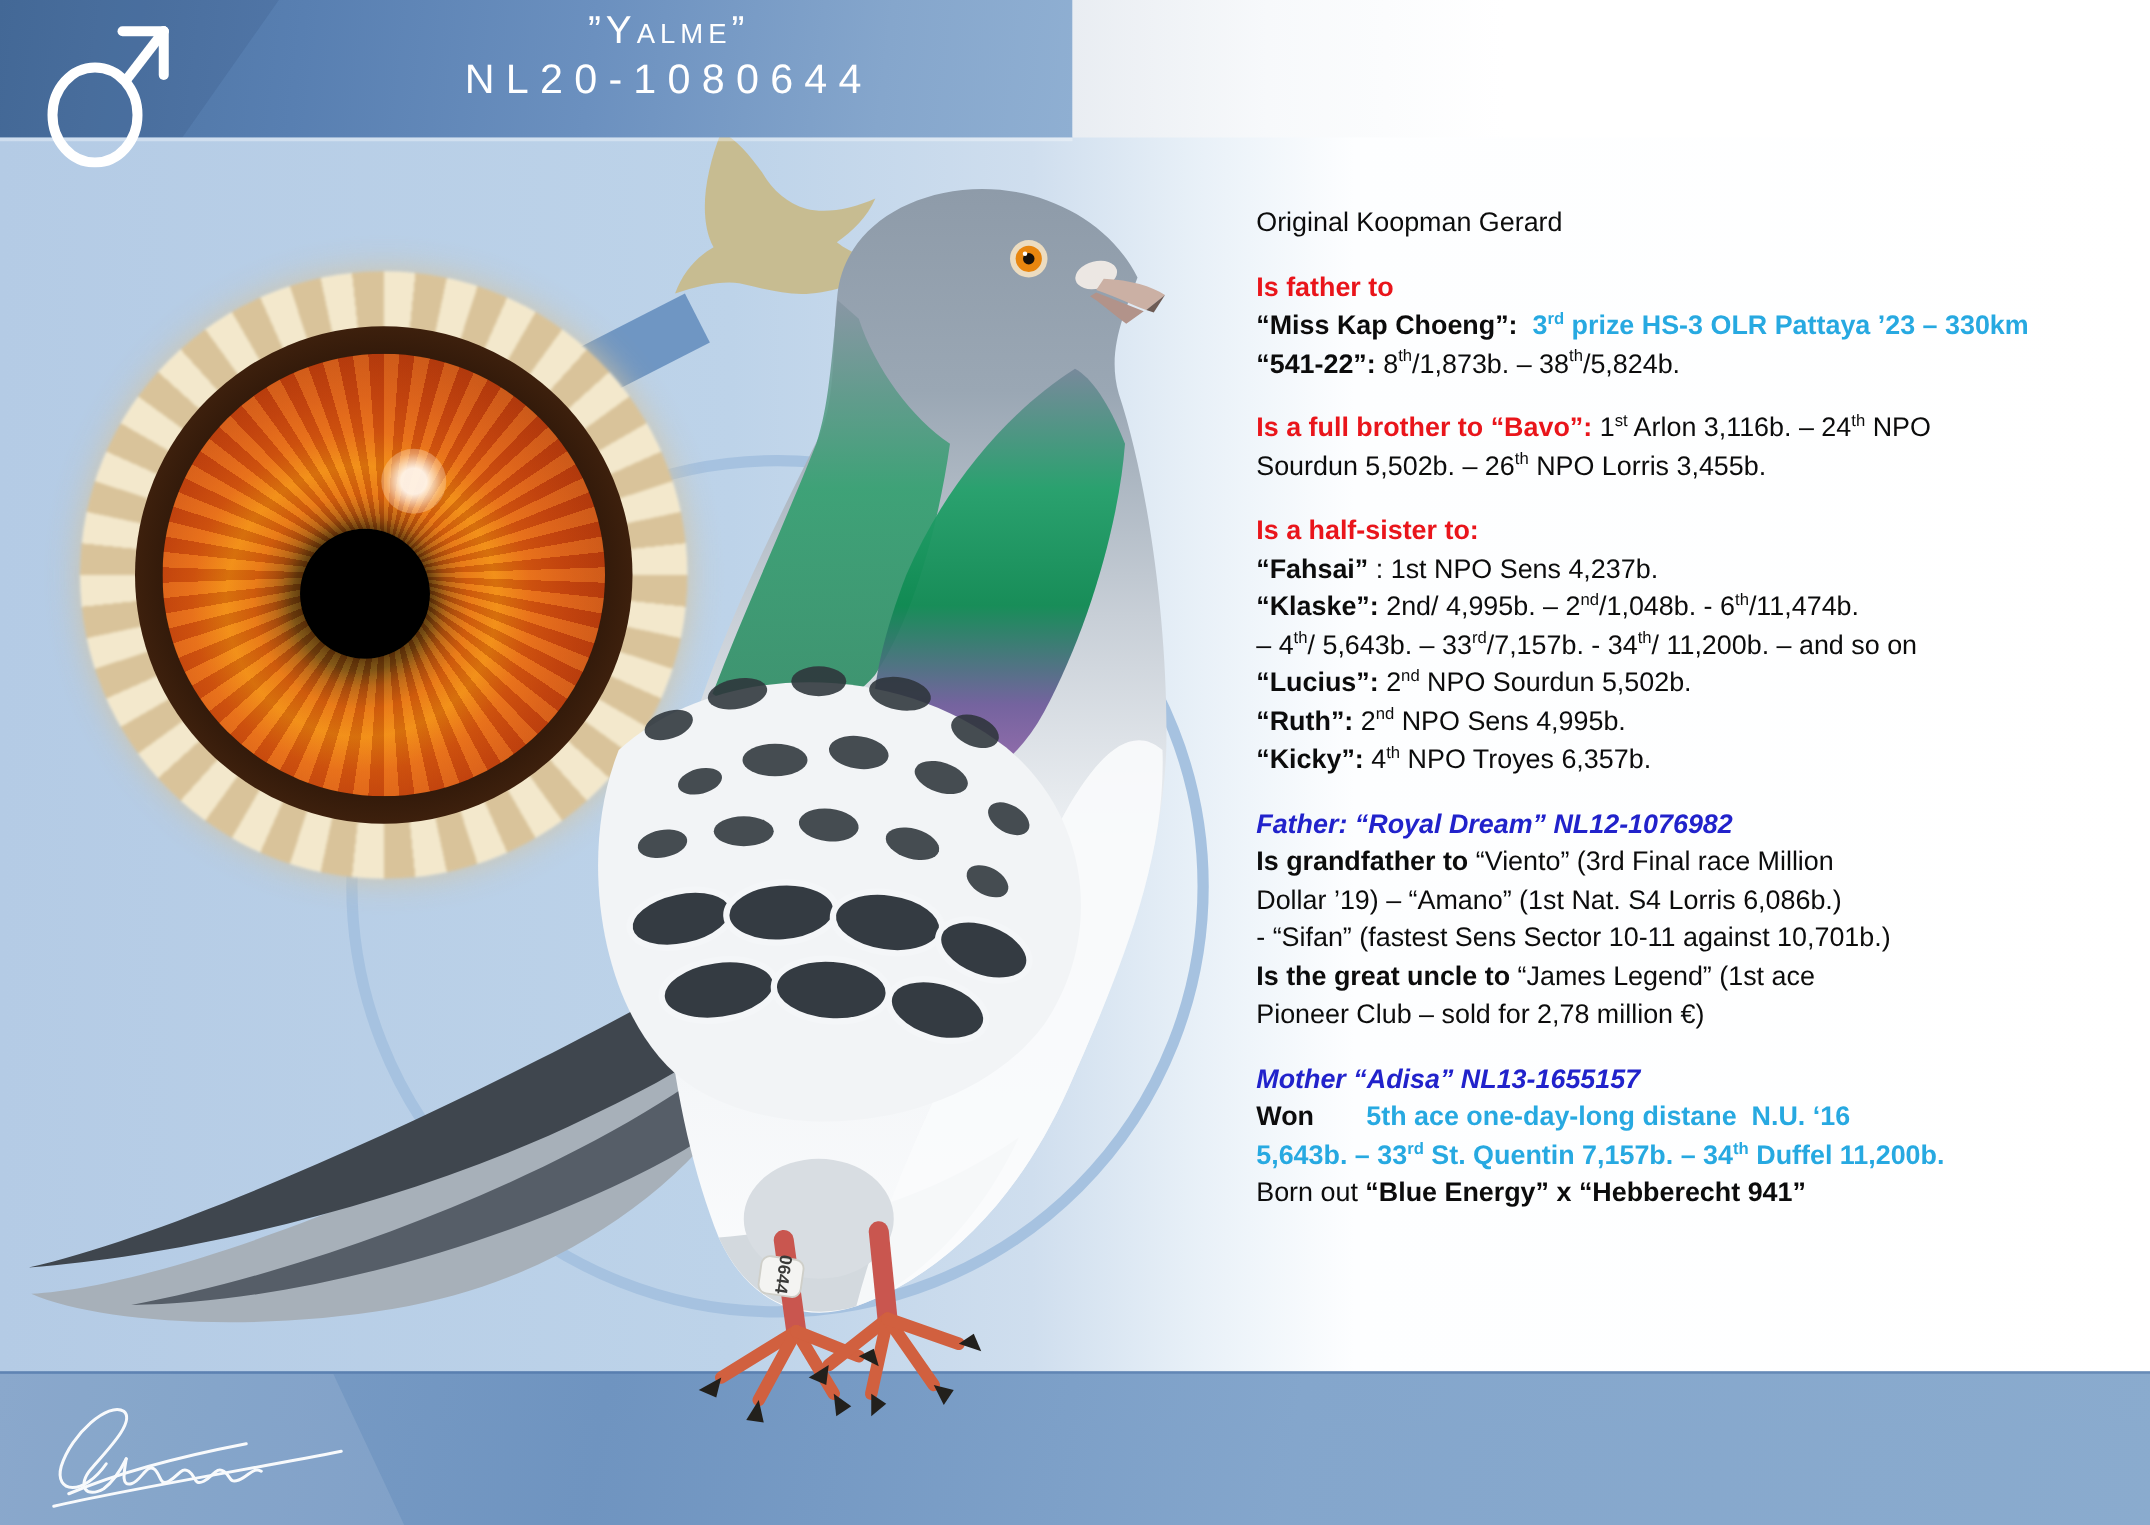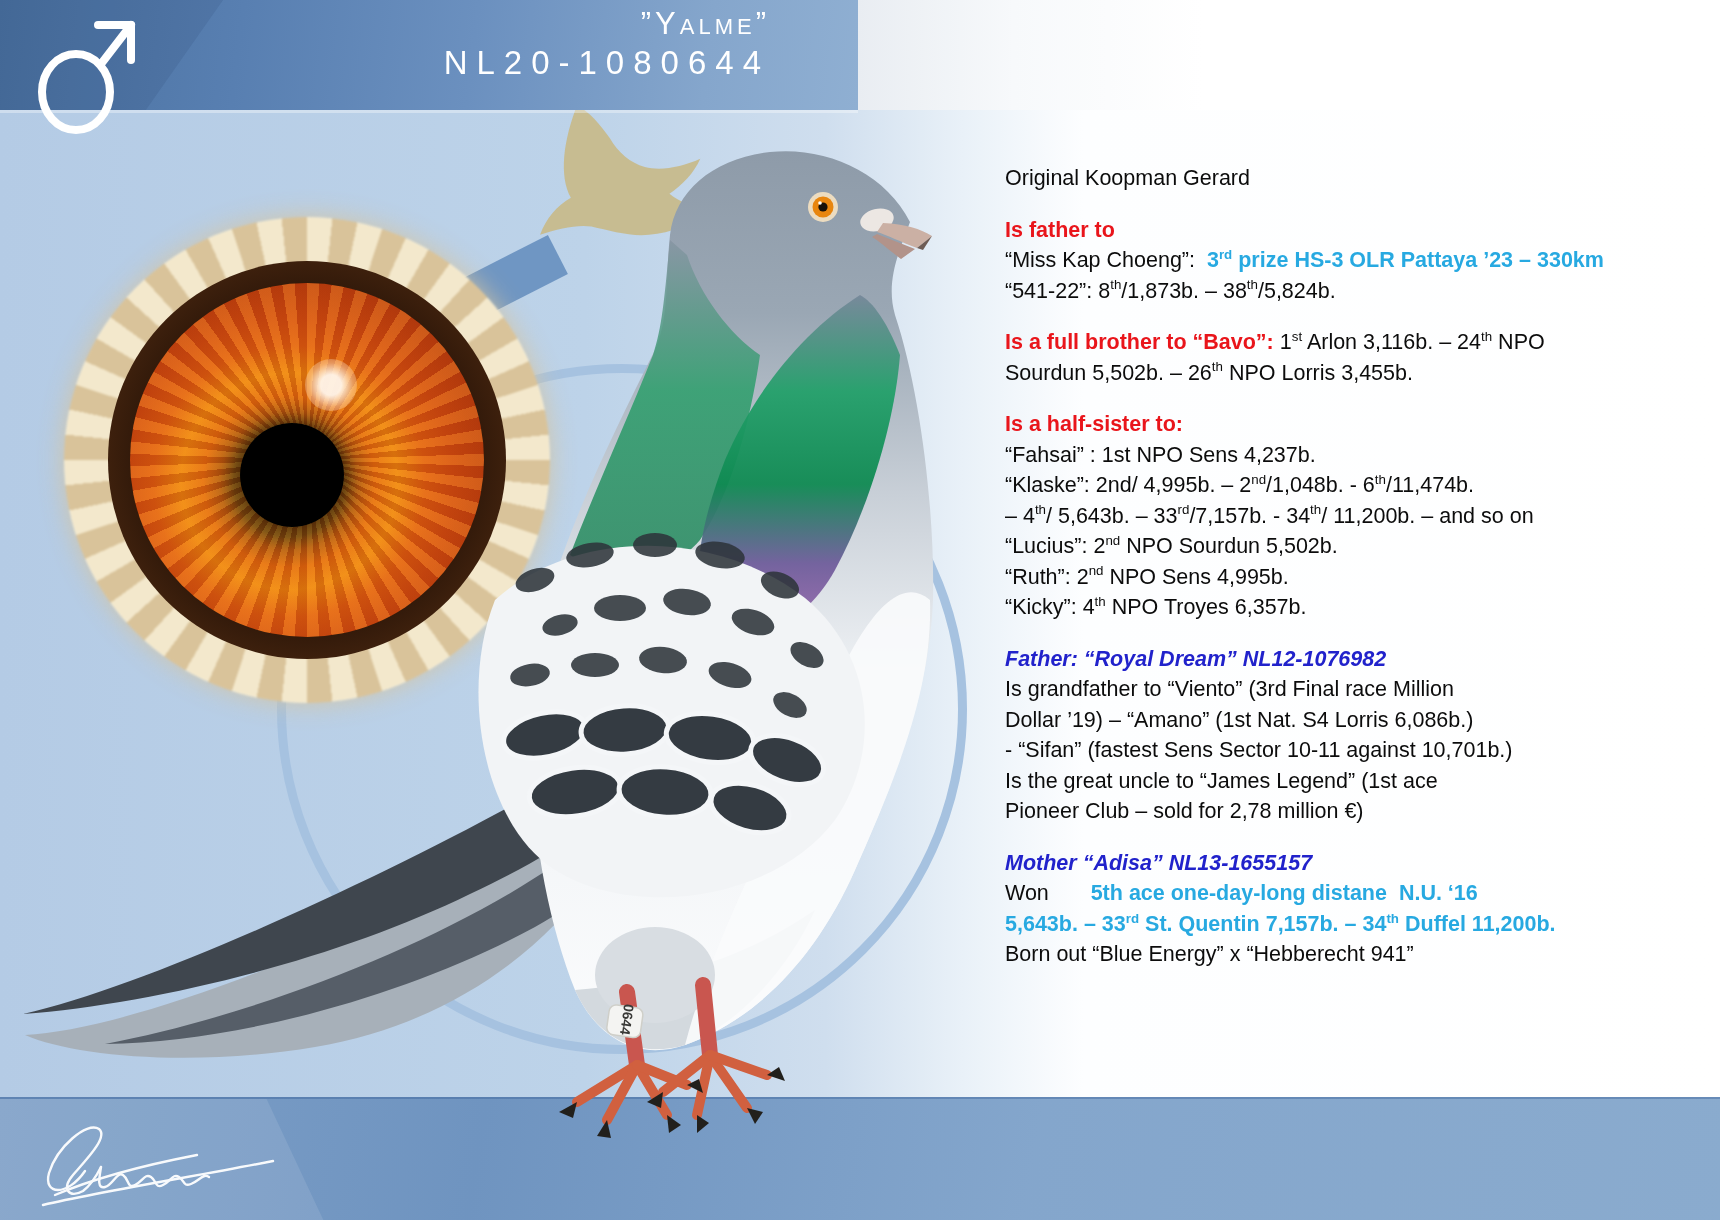--- a/index.html
+++ b/index.html
@@ -9,21 +9,21 @@
 
   
   #header-band{position:absolute;left:0;top:0;width:858px;height:110px;
     background:linear-gradient(97deg,#49709f 0%,#587fb1 28%,#6b90bf 55%,#85a6cc 82%,#8fafd2 100%);}
   #header-band .dark-wedge{position:absolute;inset:0;background:rgba(20,40,80,.10);
     clip-path:polygon(0 0,26% 0,17% 100%,0 100%);}
   #header-band .edge-light{position:absolute;left:0;bottom:-3px;width:100%;height:3px;background:rgba(255,255,255,.35);}
   #header-right{position:absolute;left:858px;top:0;width:862px;height:110px;
     background:linear-gradient(90deg,#e9edf2 0%,#f7f9fb 18%,#ffffff 40%);}
   #male-symbol{position:absolute;left:30px;top:8px;}
-  #title-block{position:absolute;left:300px;top:6px;width:470px;text-align:right;color:#fff;}
+  #title-block{position:absolute;left:300px;top:6px;width:470px;text-align:center;color:#fff;}
   #bird-name{font-variant:small-caps;font-size:31px;letter-spacing:4px;font-weight:500;}
   #ring-number{font-size:33px;letter-spacing:9px;font-weight:500;margin-top:2px;white-space:nowrap;}
 
   
   #swoosh-circle{position:absolute;left:277px;top:364px;width:672px;height:672px;border-radius:50%;
     border:9px solid #a6c2e0;}
   #eye-ribbon{position:absolute;left:435px;top:262px;width:130px;height:44px;background:#6f96c3;
     transform:rotate(-27deg);}
   #dove-silhouette{position:absolute;left:538px;top:103px;}
 
@@ -55,21 +55,21 @@
   
   #pigeon{position:absolute;left:15px;top:130px;}
 
   
   #pedigree{position:absolute;left:1005px;top:163px;width:640px;
     font-size:21.5px;line-height:30.5px;color:#0c0c0c;}
   #pedigree .line{white-space:nowrap;}
   #pedigree .gap{height:21px;}
   #pedigree sup{font-size:.62em;line-height:0;vertical-align:super;}
   .seg-k{color:#0c0c0c;margin-top:16px;}
-  .seg-kb{color:#0c0c0c;font-weight:normal;}
+  .seg-kb{color:#0c0c0c;font-weight:bold;}
   .seg-r{color:#e9151b;font-weight:bold;margin-top:28px;}
   .seg-c{color:#27a9e1;font-weight:bold;}
   .seg-u{color:#2122cb;font-weight:bold;font-style:italic;}
 </style>
 </head>
 <body>
 
 <div id="page">
 
   <div id="swoosh-circle"></div>

